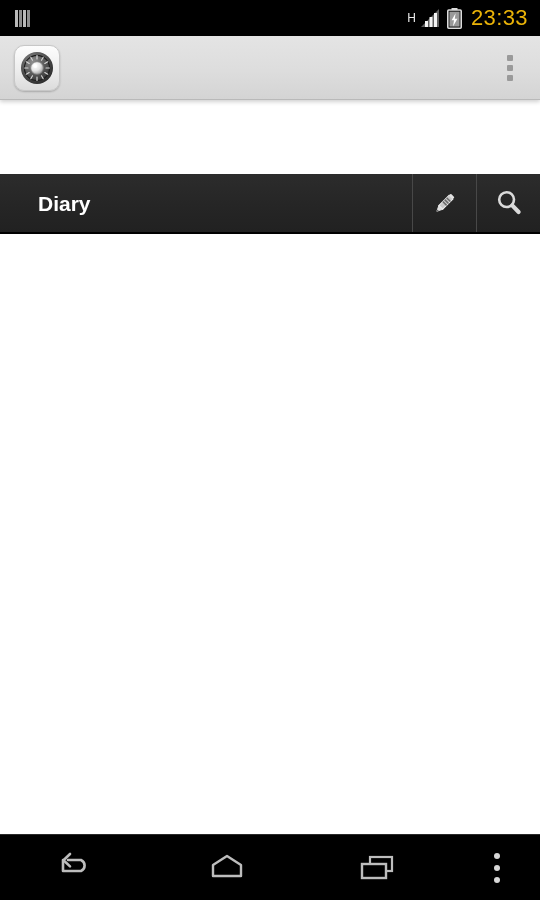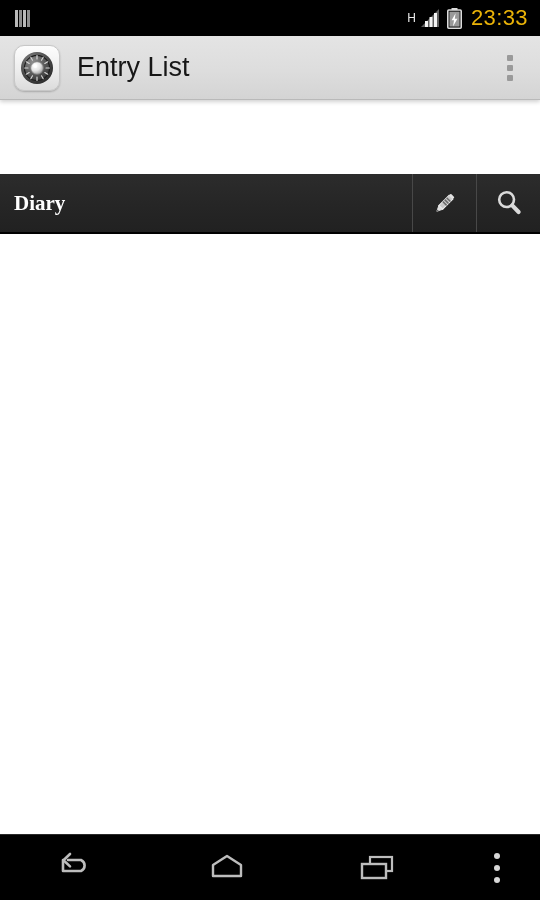--- a/index.html
+++ b/index.html
@@ -146,21 +146,22 @@
     flex: 1 1 auto;
     display: flex;
     align-items: center;
     padding-left: 14px;
   }
   .section-title {
     color: #ffffff;
     font-size: 21px;
     font-weight: bold;
     line-height: 1;
-    font-family: Liberation Serif, serif;
+    font-family: Liberation Sans, sans-serif;
+    margin-left: 24px;
   }
   .section-btn {
     flex: 0 0 64px;
     width: 64px;
     display: flex;
     align-items: center;
     justify-content: center;
     border-left: 1px solid #484848;
     box-sizing: border-box;
   }
@@ -271,21 +272,20 @@
           <line x1="10.8" y1="27.7" x2="12.5" y2="24.8"></line>
           <line x1="6.3" y1="23.2" x2="9.2" y2="21.5"></line>
           <line x1="4.6" y1="17" x2="8.0" y2="17"></line>
           <line x1="6.3" y1="10.8" x2="9.2" y2="12.5"></line>
           <line x1="10.8" y1="6.3" x2="12.5" y2="9.2"></line>
         </g>
         <circle cx="17" cy="17" r="6.3" fill="url(#knobG)" stroke="#7c7c7c" stroke-width="0.8"></circle>
         <circle cx="15.2" cy="15.0" r="2.1" fill="#ffffff" opacity="0.85"></circle>
       </svg>
     </div>
-    <div class="action-title">Entry List</div>
     <div class="action-spacer"></div>
     <div class="overflow-btn">
       <span class="dot"></span>
       <span class="dot"></span>
       <span class="dot"></span>
     </div>
   </div>
 
   <div class="top-gap"></div>
 

